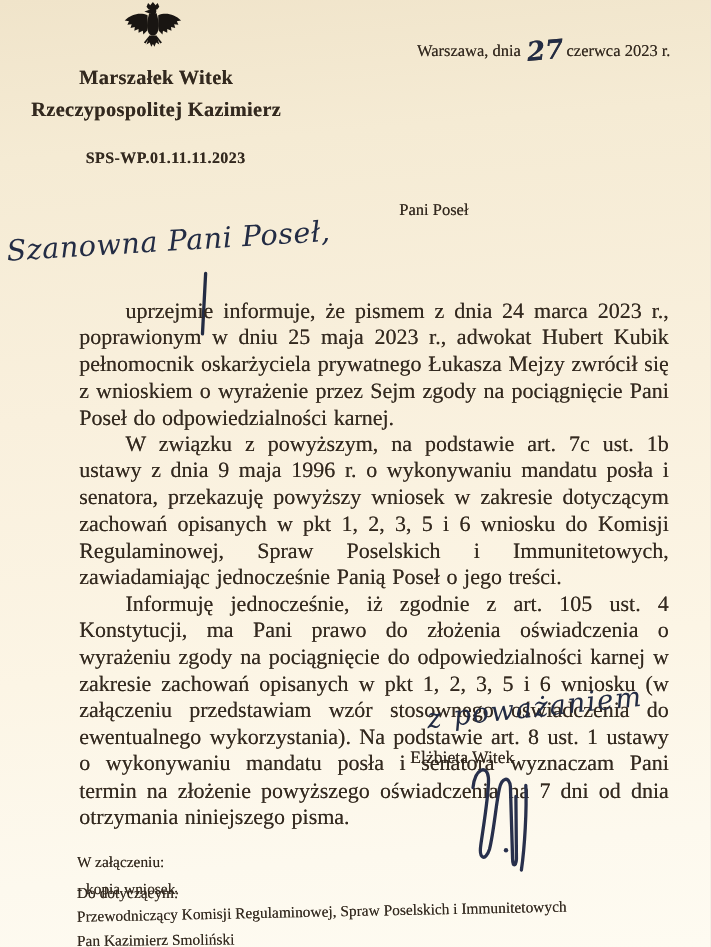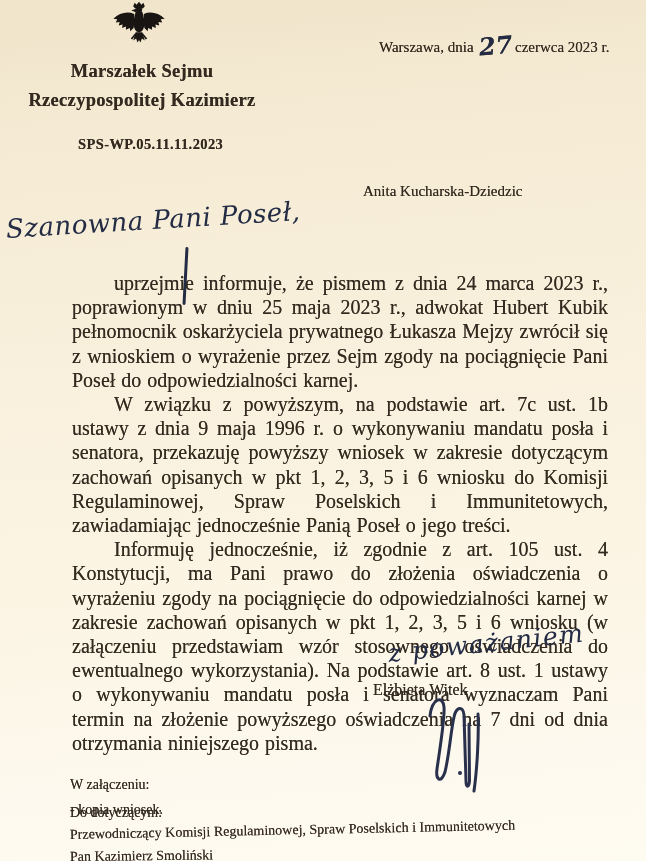--- a/index.html
+++ b/index.html
@@ -62,28 +62,28 @@
     </g>
   </svg>
 
   <div class="dateline typed">
     <span>Warszawa, dnia</span>
     <span class="hand-day">27</span>
     <span>czerwca 2023 r.</span>
   </div>
 
   <div class="letterhead typed">
-    <div>Marszałek Sejmu</div>
+    <div>Marszałek Witek</div>
     <div>Rzeczypospolitej Kazimierz</div>
   </div>
 
-  <div class="refnum typed">SPS-WP.05.11.11.2023</div>
+  <div class="refnum typed">SPS-WP.01.11.11.2023</div>
 
   <div class="addressee typed">
-    <div>Anita Kucharska-Dziedzic</div>
+    <div>Pani Poseł</div>
   </div>
 
   <div class="greeting handwriting">Szanowna Pani Poseł,</div>
   <div class="greeting-tail"></div>
 
   <div class="body-text typed">
     <p>uprzejmie informuje, że pismem z dnia 24 marca 2023 r., poprawionym w dniu 25 maja 2023 r., adwokat Hubert Kubik pełnomocnik oskarżyciela prywatnego Łukasza Mejzy zwrócił się z wnioskiem o wyrażenie przez Sejm zgody na pociągnięcie Pani Poseł do odpowiedzialności karnej.</p>
     <p>W związku z powyższym, na podstawie art. 7c ust. 1b ustawy z dnia 9 maja 1996 r. o wykonywaniu mandatu posła i senatora, przekazuję powyższy wniosek w zakresie dotyczącym zachowań opisanych w pkt 1, 2, 3, 5 i 6 wniosku do Komisji Regulaminowej, Spraw Poselskich i Immunitetowych, zawiadamiając jednocześnie Panią Poseł o jego treści.</p>
     <p>Informuję jednocześnie, iż zgodnie z art. 105 ust. 4 Konstytucji, ma Pani prawo do złożenia oświadczenia o wyrażeniu zgody na pociągnięcie do odpowiedzialności karnej w zakresie zachowań opisanych w pkt 1, 2, 3, 5 i 6 wniosku (w załączeniu przedstawiam wzór stosownego oświadczenia do ewentualnego wykorzystania). Na podstawie art. 8 ust. 1 ustawy o wykonywaniu mandatu posła i senatora wyznaczam Pani termin na złożenie powyższego oświadczenia na 7 dni od dnia otrzymania niniejszego pisma.</p>
   </div>

